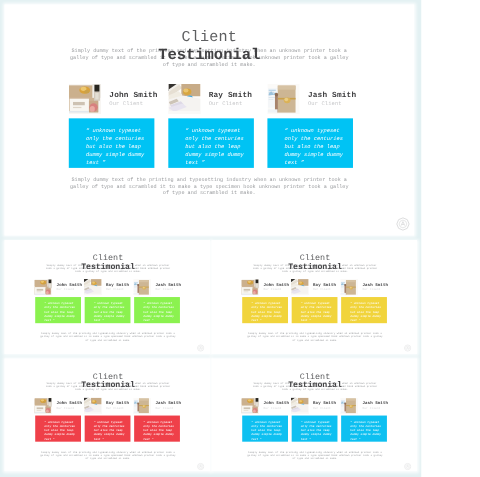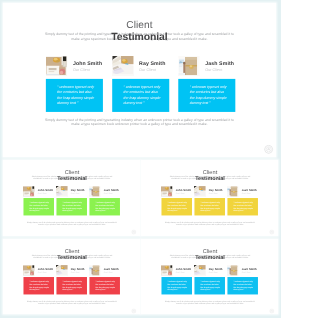--- a/index.html
+++ b/index.html
@@ -51,21 +51,21 @@
   .thumb .s-card.c0{left:0;} .thumb .s-card.c1{left:229px;} .thumb .s-card.c2{left:458px;}
   .thumb .s-qb{width:212px;}
   .t0{left:3px;top:160px;width:137px;height:76px;}
   .t1{left:141px;top:160px;width:137px;height:76px;}
   .t2{left:3px;top:239px;width:137px;height:75px;}
   .t3{left:141px;top:239px;width:137px;height:75px;}
 </style>
 </head>
 <body>
 
-<div class="page" style="background-color: rgb(227, 241, 243);">
+<div class="page" style="background-color: rgb(227, 241, 243); font-family: Liberation Mono, monospace;">
 <div class="slide hero" style="background-color: rgb(255, 255, 255);">
 <div class="stage" style="transform:translate(0.000px,0.000px) scale(0.273000)">
 <div class="s-title1">Client</div>
 <div class="s-intro">Simply dummy text of the printing and typesetting industry when an unknown printer took a galley of type and scrambled it to make a type specimen book unknown printer took a galley of type and scrambled it make.</div>
 <div class="s-title2">Testimonial</div>
 <div class="s-cards">
 <div class="s-card c0">
 <div class="s-ph"><svg viewBox="0 0 77 74" width="100%" height="100%" preserveAspectRatio="none">
 <rect width="77" height="74" fill="#f8f6f3"></rect>
 <rect x="0" y="4" width="70" height="66" fill="#cdb394"></rect>

